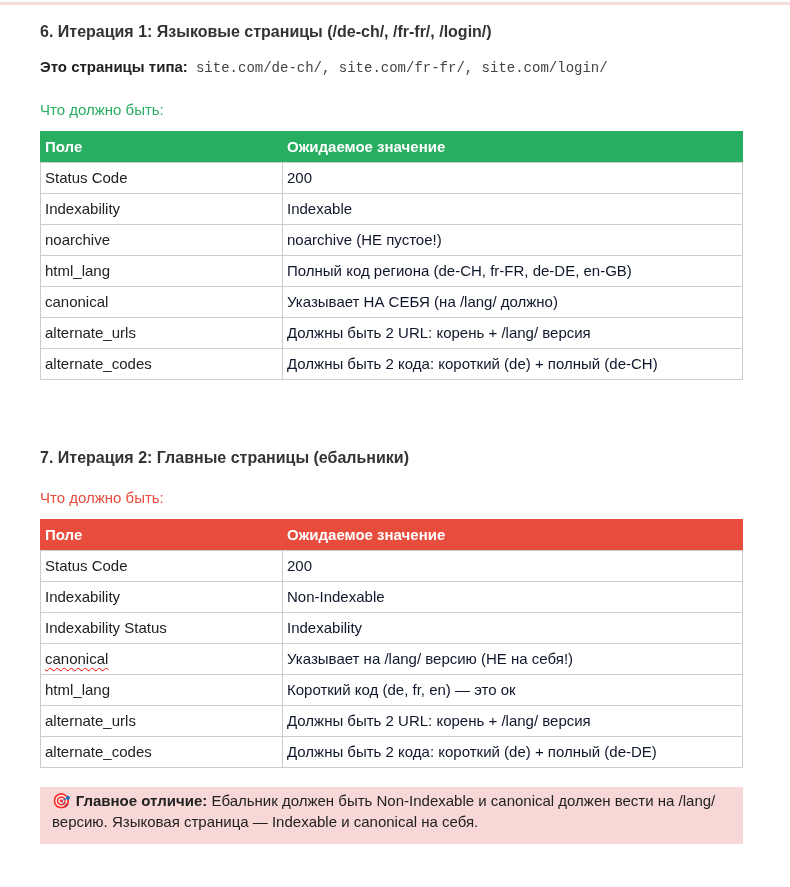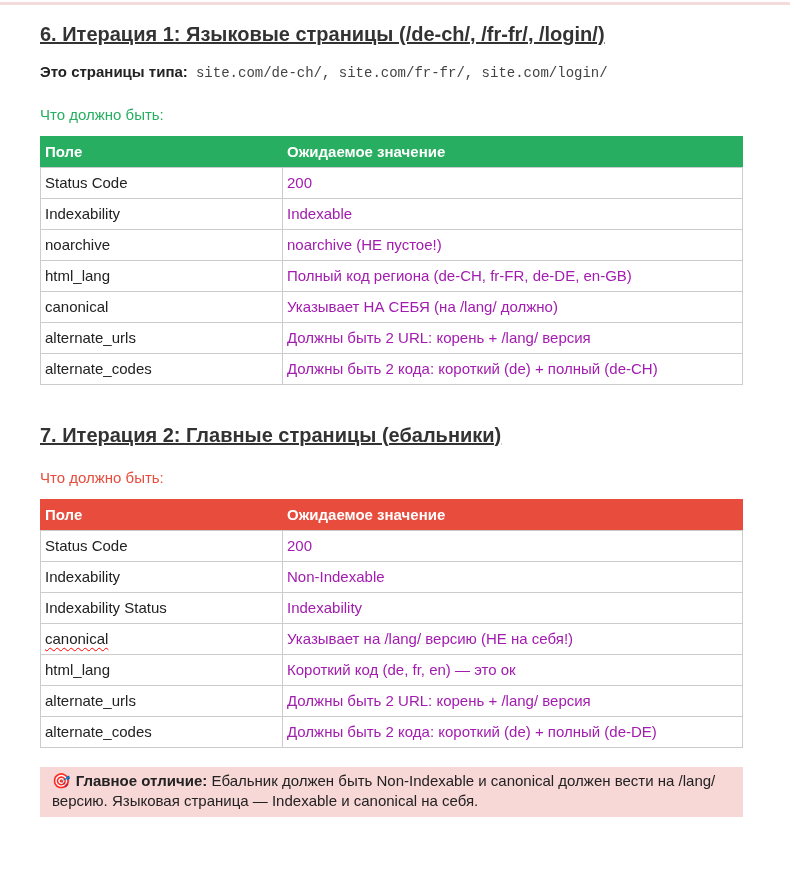--- a/index.html
+++ b/index.html
@@ -18,29 +18,28 @@
   }
   .top-rule {
     height: 3px;
     background: #f4dcdc;
     margin-top: 2px;
   }
   .content {
     margin: 0 47px 0 40px; 
   }
   h2.section-title {
-    font-size: 20px;
+    font-size: 16px;
     line-height: 1.2;
     font-weight: bold;
     color: #333333;
     margin: 17px 0 15px 0;
-    text-decoration: underline;
   }
   h2.section-title.second {
-    margin-top: 38px;
+    margin-top: 68px;
   }
   p.intro {
     font-size: 15px;
     margin: 4px 0 14px 0;
     line-height: 1.4;
   }
   .intro-label {
     font-weight: bold;
     color: #222222;
   }
@@ -80,33 +79,33 @@
   table.green-table th { background: #27ae60; border-color: #27ae60; border-bottom-color: #cccccc; }
   table.red-table   th { background: #e74c3c; border-color: #e74c3c; border-bottom-color: #cccccc; }
   table.green-table th + th { border-left: 1px solid #56c183; }
   table.red-table   th + th { border-left: 1px solid #ec7a6e; }
   td.field-cell {
     font-weight: normal;
     color: #222222;
     width: 233px;
   }
   td.value-cell {
-    color: #a21caf;
+    color: #0f172a;
   }
   .misspelled {
     text-decoration-line: underline;
     text-decoration-style: wavy;
     text-decoration-color: #ff0000;
     text-decoration-thickness: 1px;
     text-underline-offset: 3px;
   }
   .note-box {
     margin-top: 19px;
     background: #f8d7d7;
-    padding: 4px 12px 5px 12px;
+    padding: 4px 12px 12px 12px;
     font-size: 15px;
     line-height: 1.38;
     color: #222222;
   }
   .note-icon { margin-right: 5px; }
   .note-label { font-weight: bold; }
 </style>
 </head>
 <body>
 

